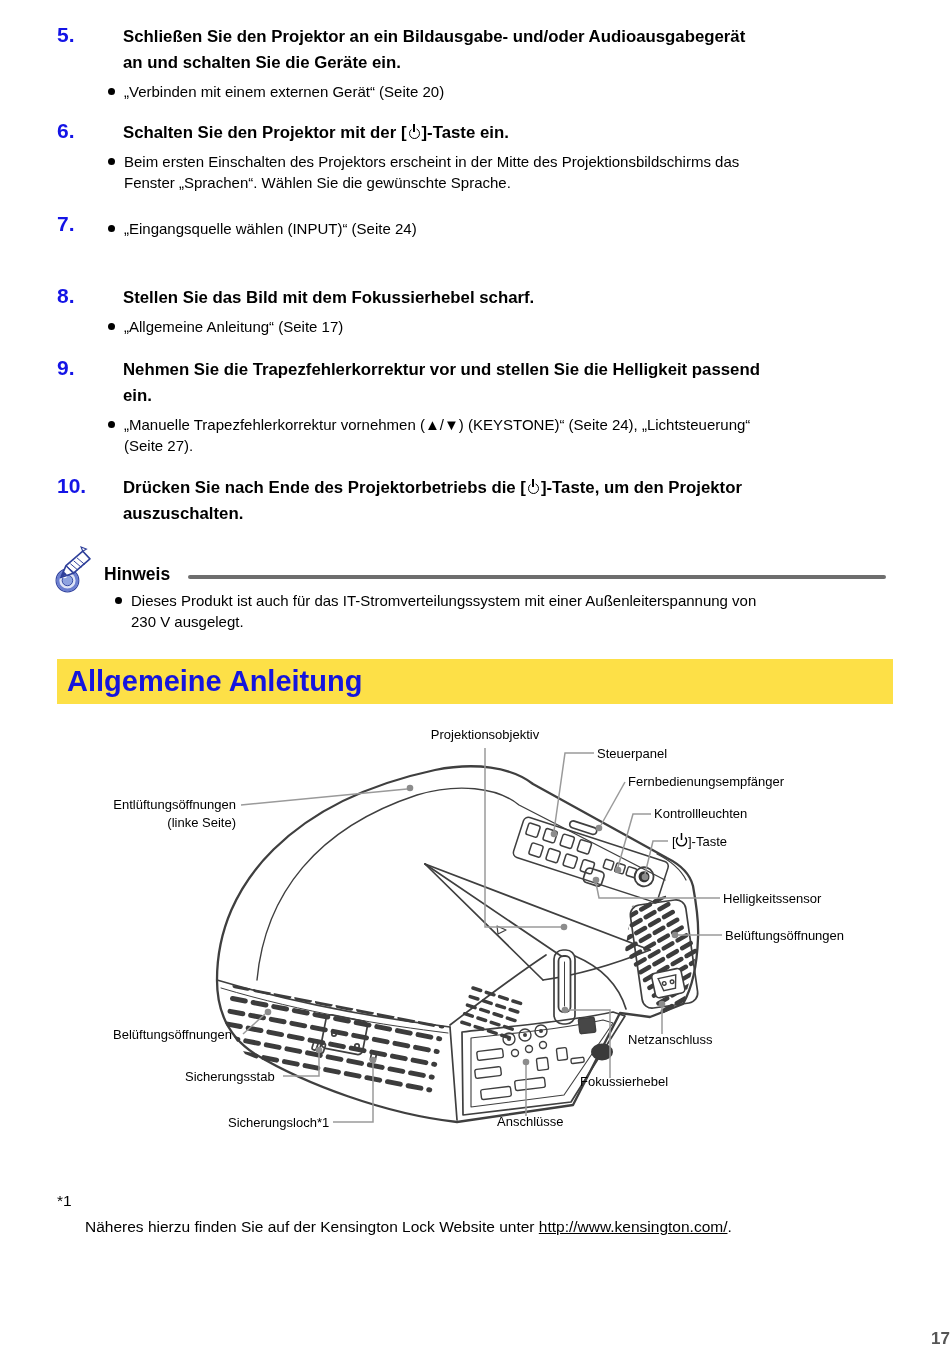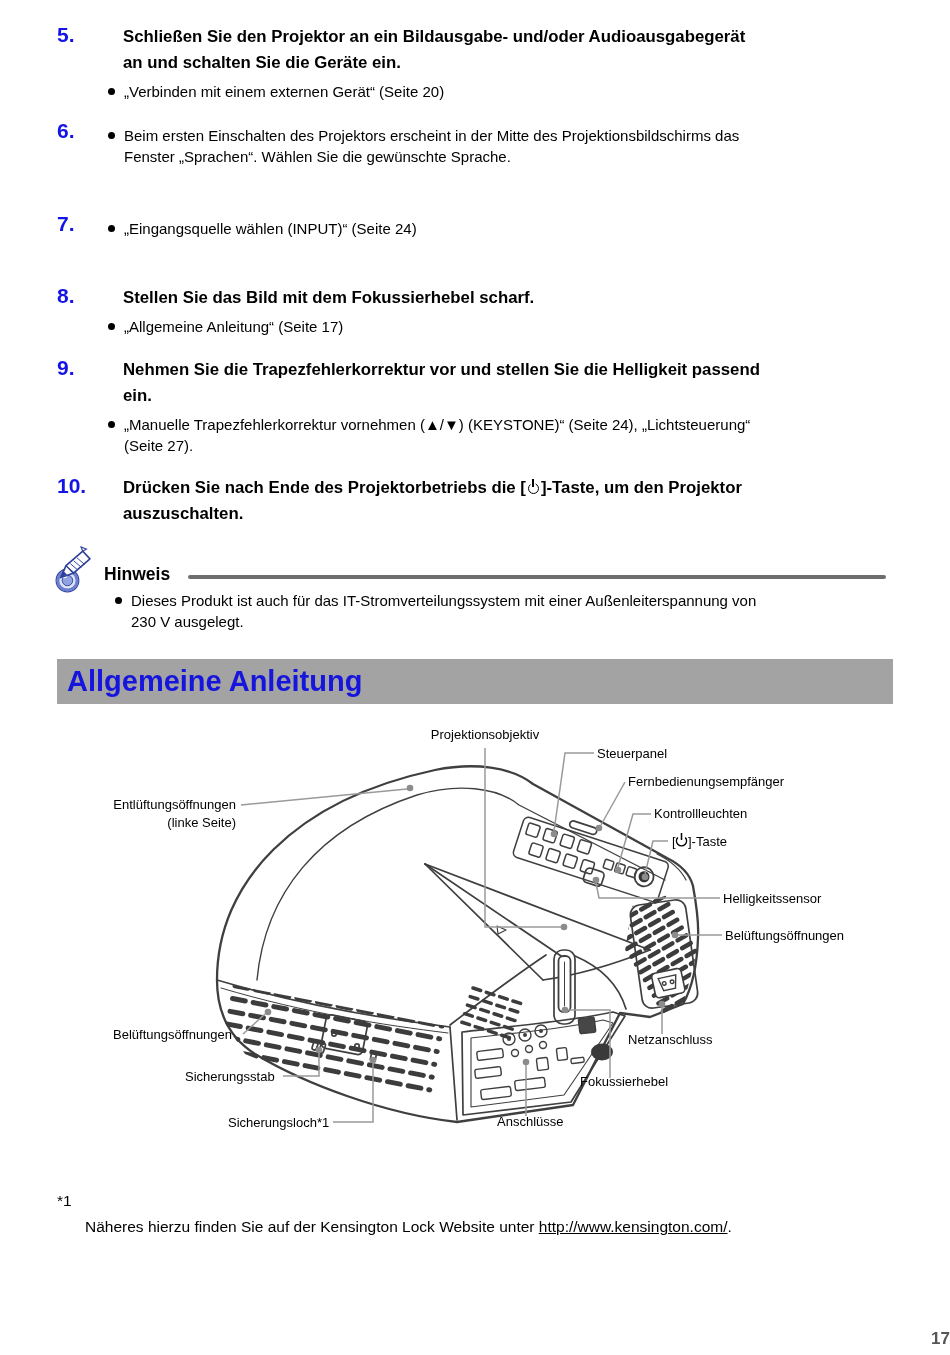--- a/index.html
+++ b/index.html
@@ -13,21 +13,21 @@
   .bdot{flex:none;width:7px;height:7px;border-radius:50%;background:#000;margin:7px 9px 0 10px;}
   .btext{font-size:15px;line-height:21px;}
   .pwr{display:inline-block;position:relative;width:9px;height:9px;border:1.8px solid #000;
        border-radius:50%;margin:0 2px;top:1px;}
   .pwr .stem{position:absolute;left:50%;top:-5px;width:2px;height:8px;background:#000;
        transform:translateX(-50%);box-shadow:0 0 0 1.5px #fff;}
   .note-icon{position:absolute;left:55px;top:545px;width:46px;height:48px;}
   .note-title{position:absolute;left:104px;top:564px;font-size:17.5px;font-weight:bold;}
   .note-rule{position:absolute;left:188px;top:575px;width:698px;height:4px;background:#6e6e6e;border-radius:2px;}
   .note-bullet{position:absolute;left:105px;top:590px;width:790px;display:flex;}
-  .band{position:absolute;left:57px;top:659px;width:836px;height:45px;background:#a3a3a3;}
+  .band{position:absolute;left:57px;top:659px;width:836px;height:45px;background:#fde047;}
   .band-title{font-size:29px;font-weight:bold;color:#1515dd;line-height:45px;padding-left:10px;}
   .diagram{position:absolute;left:105px;top:722px;width:790px;height:438px;}
   .diagram svg{width:100%;height:100%;}
   .dl{font-size:13px;fill:#000;}
   .footnote{position:absolute;left:57px;top:1188px;width:840px;display:flex;font-size:15.5px;line-height:26px;}
   .fn-marker{flex:none;width:28px;}
   .fn-link{text-decoration:underline;}
   .pagenum{position:absolute;left:0;top:1329px;width:950px;text-align:right;
            font-size:17px;font-weight:bold;color:#555;}
 </style>
@@ -45,20 +45,23 @@
     <div class="sbullets">
       <div class="bullet">
         <span class="bdot"></span>
         <div class="btext">„Verbinden mit einem externen Gerät“ (Seite 20)</div>
       </div>
     </div>
   </div>
 
   <div class="step" style="top:120px">
     <div class="snum">6.</div>
+    <div class="shead">
+      <span>Schalten Sie den Projektor mit der [</span><span class="pwr"><span class="stem"></span></span><span>]-Taste ein.</span>
+    </div>
     <div class="sbullets">
       <div class="bullet">
         <span class="bdot"></span>
         <div class="btext">
           <span>Beim ersten Einschalten des Projektors erscheint in der Mitte des Projektionsbildschirms das</span><br>
           <span>Fenster „Sprachen“. Wählen Sie die gewünschte Sprache.</span>
         </div>
       </div>
     </div>
   </div>

